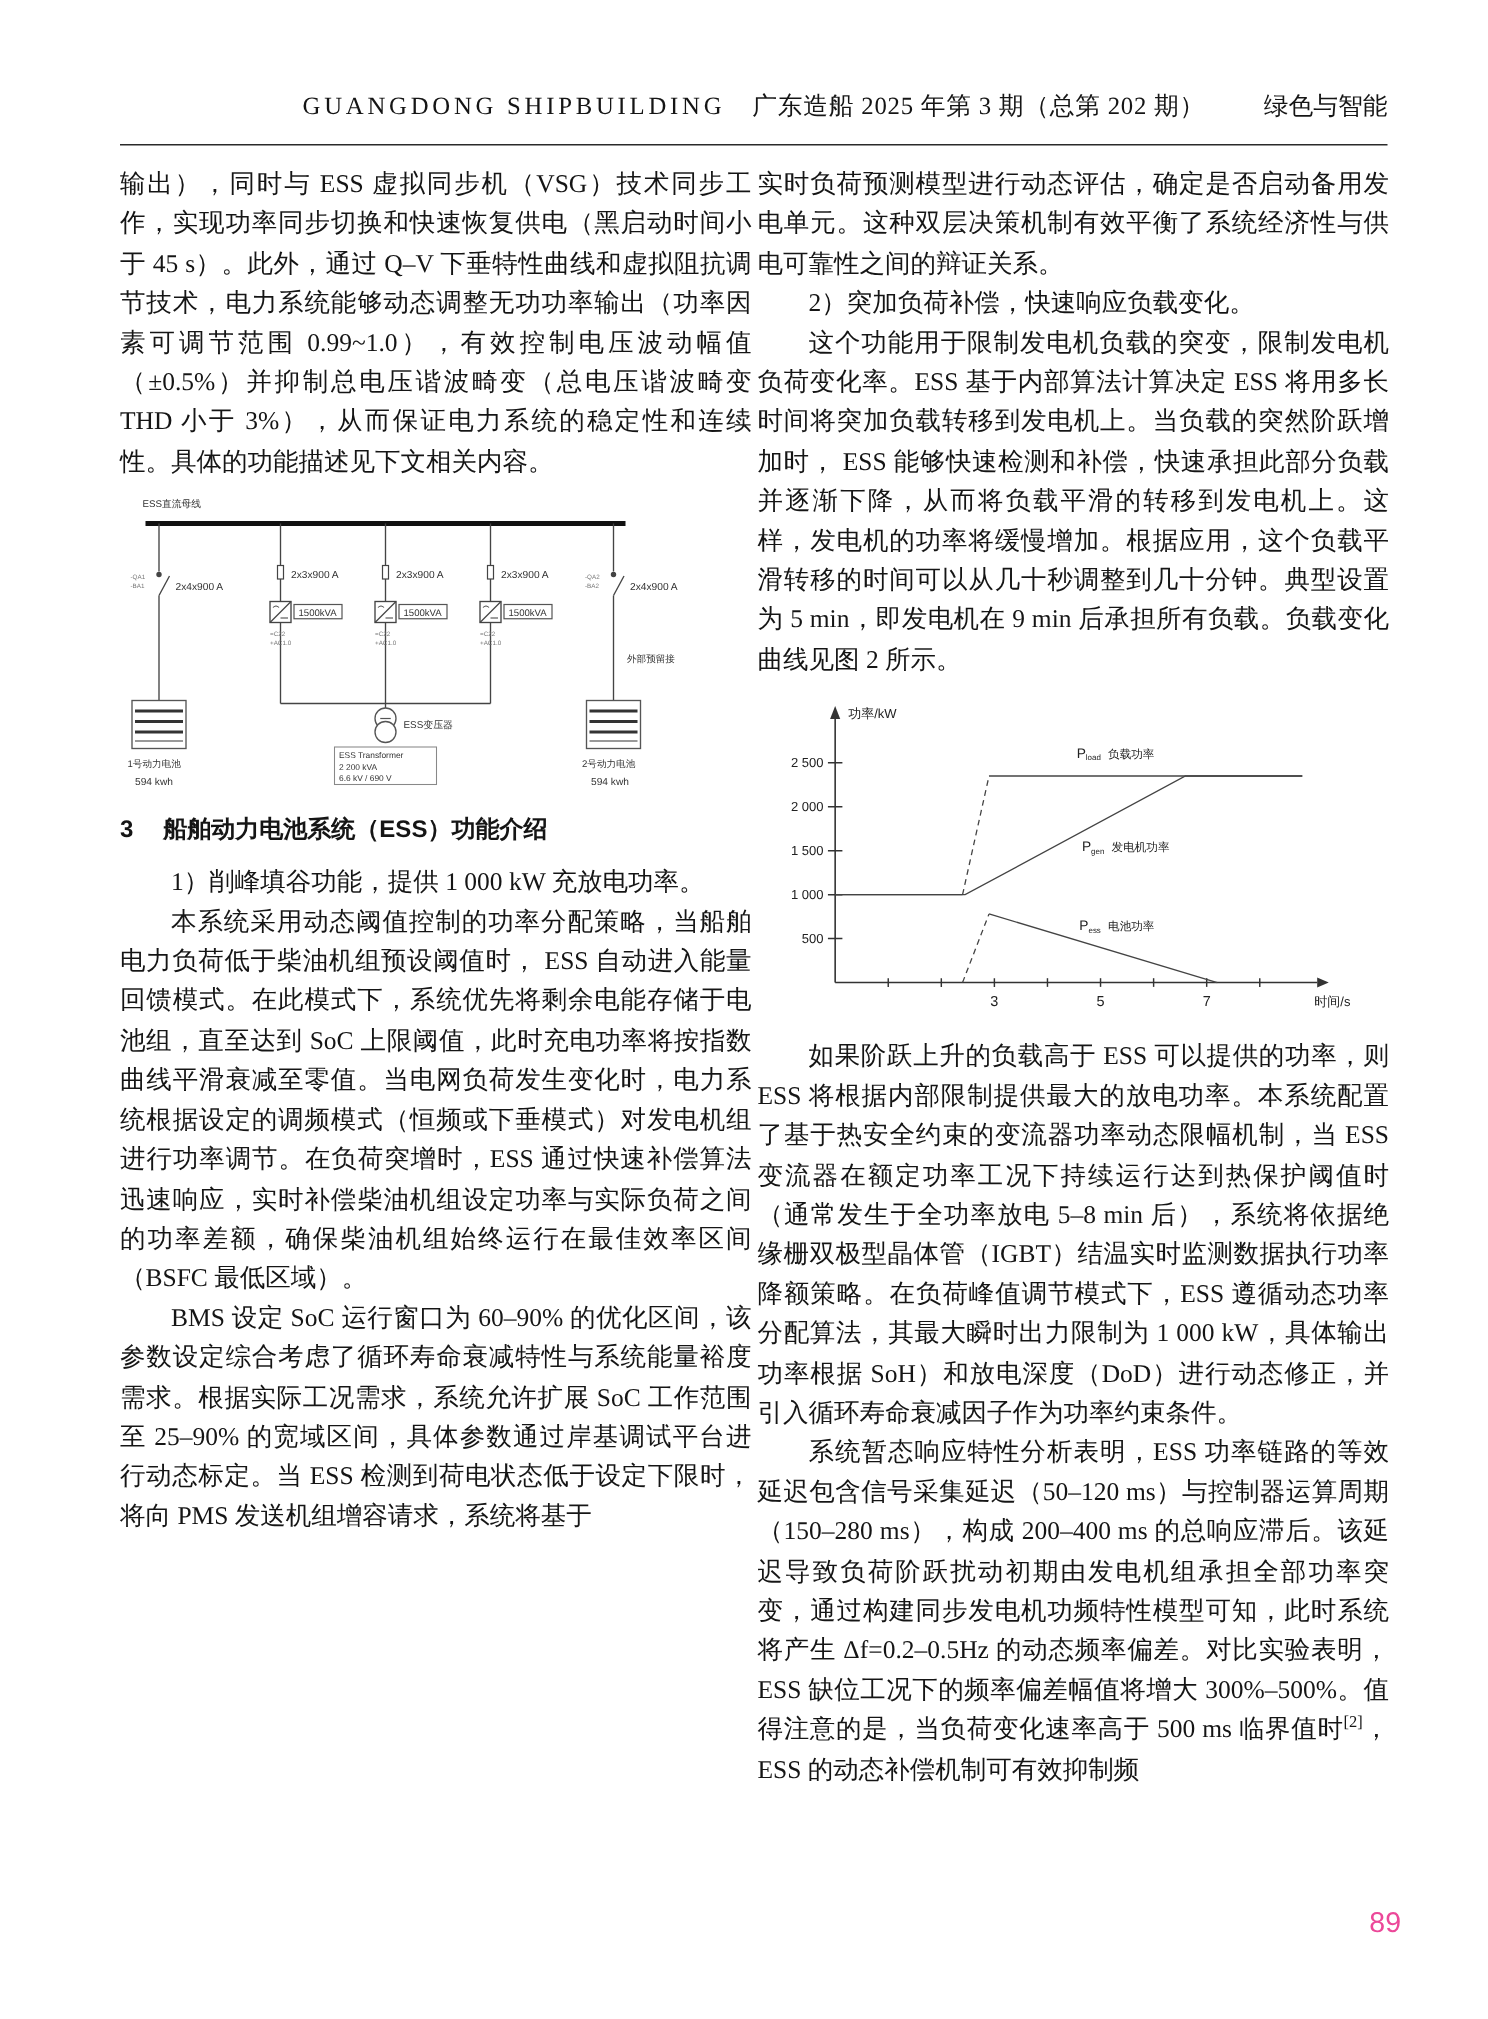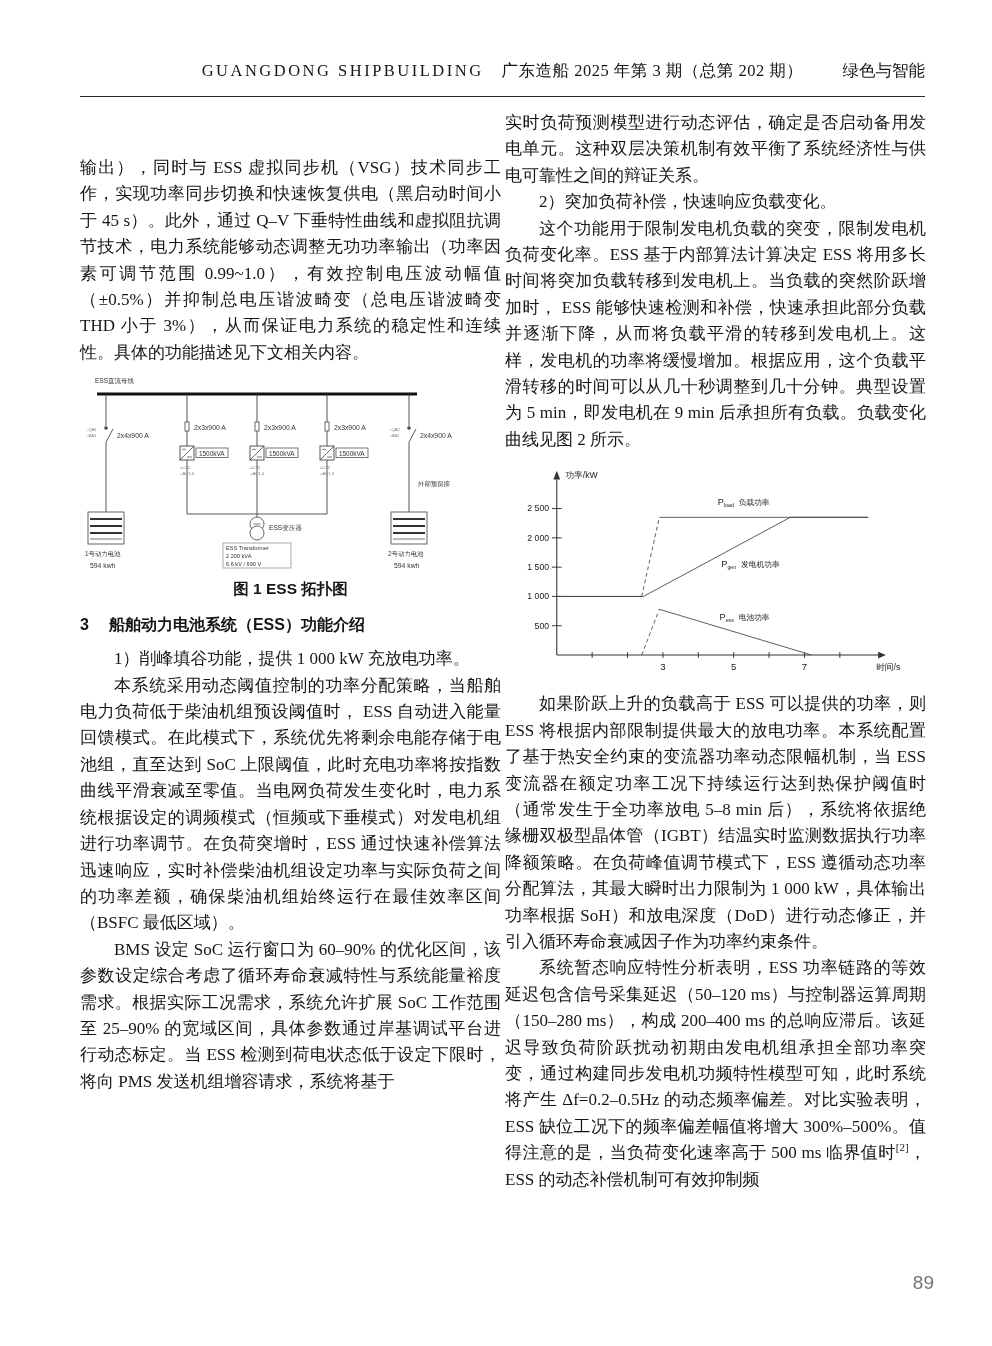--- a/index.html
+++ b/index.html
@@ -9,39 +9,39 @@
   
   .header{position:absolute;top:60px;left:80px;width:845px;height:30px;font-size:16.5px;}
   .header .center-part{position:absolute;left:0;right:0;text-align:center;top:0;white-space:nowrap;}
   .header .journal-en{letter-spacing:2.5px;margin-right:18px;}
   .header .journal-cn{letter-spacing:0.5px;}
   .header .column-name{position:absolute;right:0;top:0;}
   .header-rule{position:absolute;top:96px;left:80px;width:845px;border-top:1.6px solid #2a2a2a;}
 
   
   .col{position:absolute;top:110px;width:421px;font-size:17px;line-height:26.4px;text-align:justify;text-justify:inter-character;}
-  .col-left{left:80px;margin-top:45px;}
+  .col-left{left:80px;}
   .col-right{left:505px;}
   p.para{margin:0;text-indent:2em;}
   p.para.no-indent{text-indent:0;}
   sup.ref{font-size:11px;vertical-align:super;line-height:0;}
 
   .section-heading{margin:10px 0 6px 0;font-family:"Liberation Sans","DejaVu Sans",sans-serif;font-weight:bold;font-size:16px;line-height:30px;text-align:left;text-indent:0;}
   .section-heading .h-num{margin-right:20px;}
 
   
   .figure-block{margin:6px 0 4px 0;text-align:center;}
   .figure-block svg{display:block;margin:0 auto;}
   .fig-caption{font-family:"Liberation Sans","DejaVu Sans",sans-serif;font-weight:bold;font-size:15.5px;margin:4px 0 8px 0;text-align:center;line-height:22px;}
 
   .svg-label{font-family:"Liberation Sans","DejaVu Sans",sans-serif;fill:#333;}
   .svg-tiny{font-family:"Liberation Sans","DejaVu Sans",sans-serif;fill:#777;}
 
   
-  .page-number{position:absolute;right:58px;bottom:52px;font-family:"Liberation Sans","DejaVu Sans",sans-serif;font-size:19px;color:#737373;}
+  .page-number{position:absolute;right:58px;bottom:52px;font-family:"Liberation Sans","DejaVu Sans",sans-serif;font-size:19px;color:#ec4899;}
 </style>
 </head>
 <body>
 
 <div class="page">
 
   <div class="header">
     <div class="center-part">
       <span class="journal-en">GUANGDONG  SHIPBUILDING</span><span class="journal-cn">广东造船 2025 年第 3 期（总第 202 期）</span>
     </div>
@@ -158,21 +158,20 @@
         <g>
           <rect x="310" y="140" width="36" height="32" fill="#fff" stroke="#555" stroke-width="0.9"></rect>
           <line x1="312" y1="147" x2="344" y2="147" stroke="#333" stroke-width="2"></line>
           <line x1="312" y1="154" x2="344" y2="154" stroke="#333" stroke-width="2"></line>
           <line x1="312" y1="161" x2="344" y2="161" stroke="#333" stroke-width="2"></line>
           <line x1="312" y1="167" x2="344" y2="167" stroke="#777" stroke-width="1"></line>
         </g>
         <text x="307" y="184" font-size="6.4" class="svg-label">2号动力电池</text>
         <text x="313" y="196" font-size="6.8" class="svg-label">594 kwh</text>
       </svg>
-      <div class="fig-caption">图 1 ESS 拓扑图</div>
     </div>
 
     <h2 class="section-heading"><span class="h-num">3</span><span>船舶动力电池系统（ESS）功能介绍</span></h2>
 
     <p class="para">1）削峰填谷功能，提供 1 000 kW 充放电功率。</p>
     <p class="para">本系统采用动态阈值控制的功率分配策略，当船舶电力负荷低于柴油机组预设阈值时， ESS 自动进入能量回馈模式。在此模式下，系统优先将剩余电能存储于电池组，直至达到 SoC 上限阈值，此时充电功率将按指数曲线平滑衰减至零值。当电网负荷发生变化时，电力系统根据设定的调频模式（恒频或下垂模式）对发电机组进行功率调节。在负荷突增时，ESS 通过快速补偿算法迅速响应，实时补偿柴油机组设定功率与实际负荷之间的功率差额，确保柴油机组始终运行在最佳效率区间（BSFC 最低区域）。</p>
     <p class="para">BMS 设定 SoC 运行窗口为 60–90% 的优化区间，该参数设定综合考虑了循环寿命衰减特性与系统能量裕度需求。根据实际工况需求，系统允许扩展 SoC 工作范围至 25–90% 的宽域区间，具体参数通过岸基调试平台进行动态标定。当 ESS 检测到荷电状态低于设定下限时，将向 PMS 发送机组增容请求，系统将基于</p>
   </div>
 
   <div class="col col-right">

